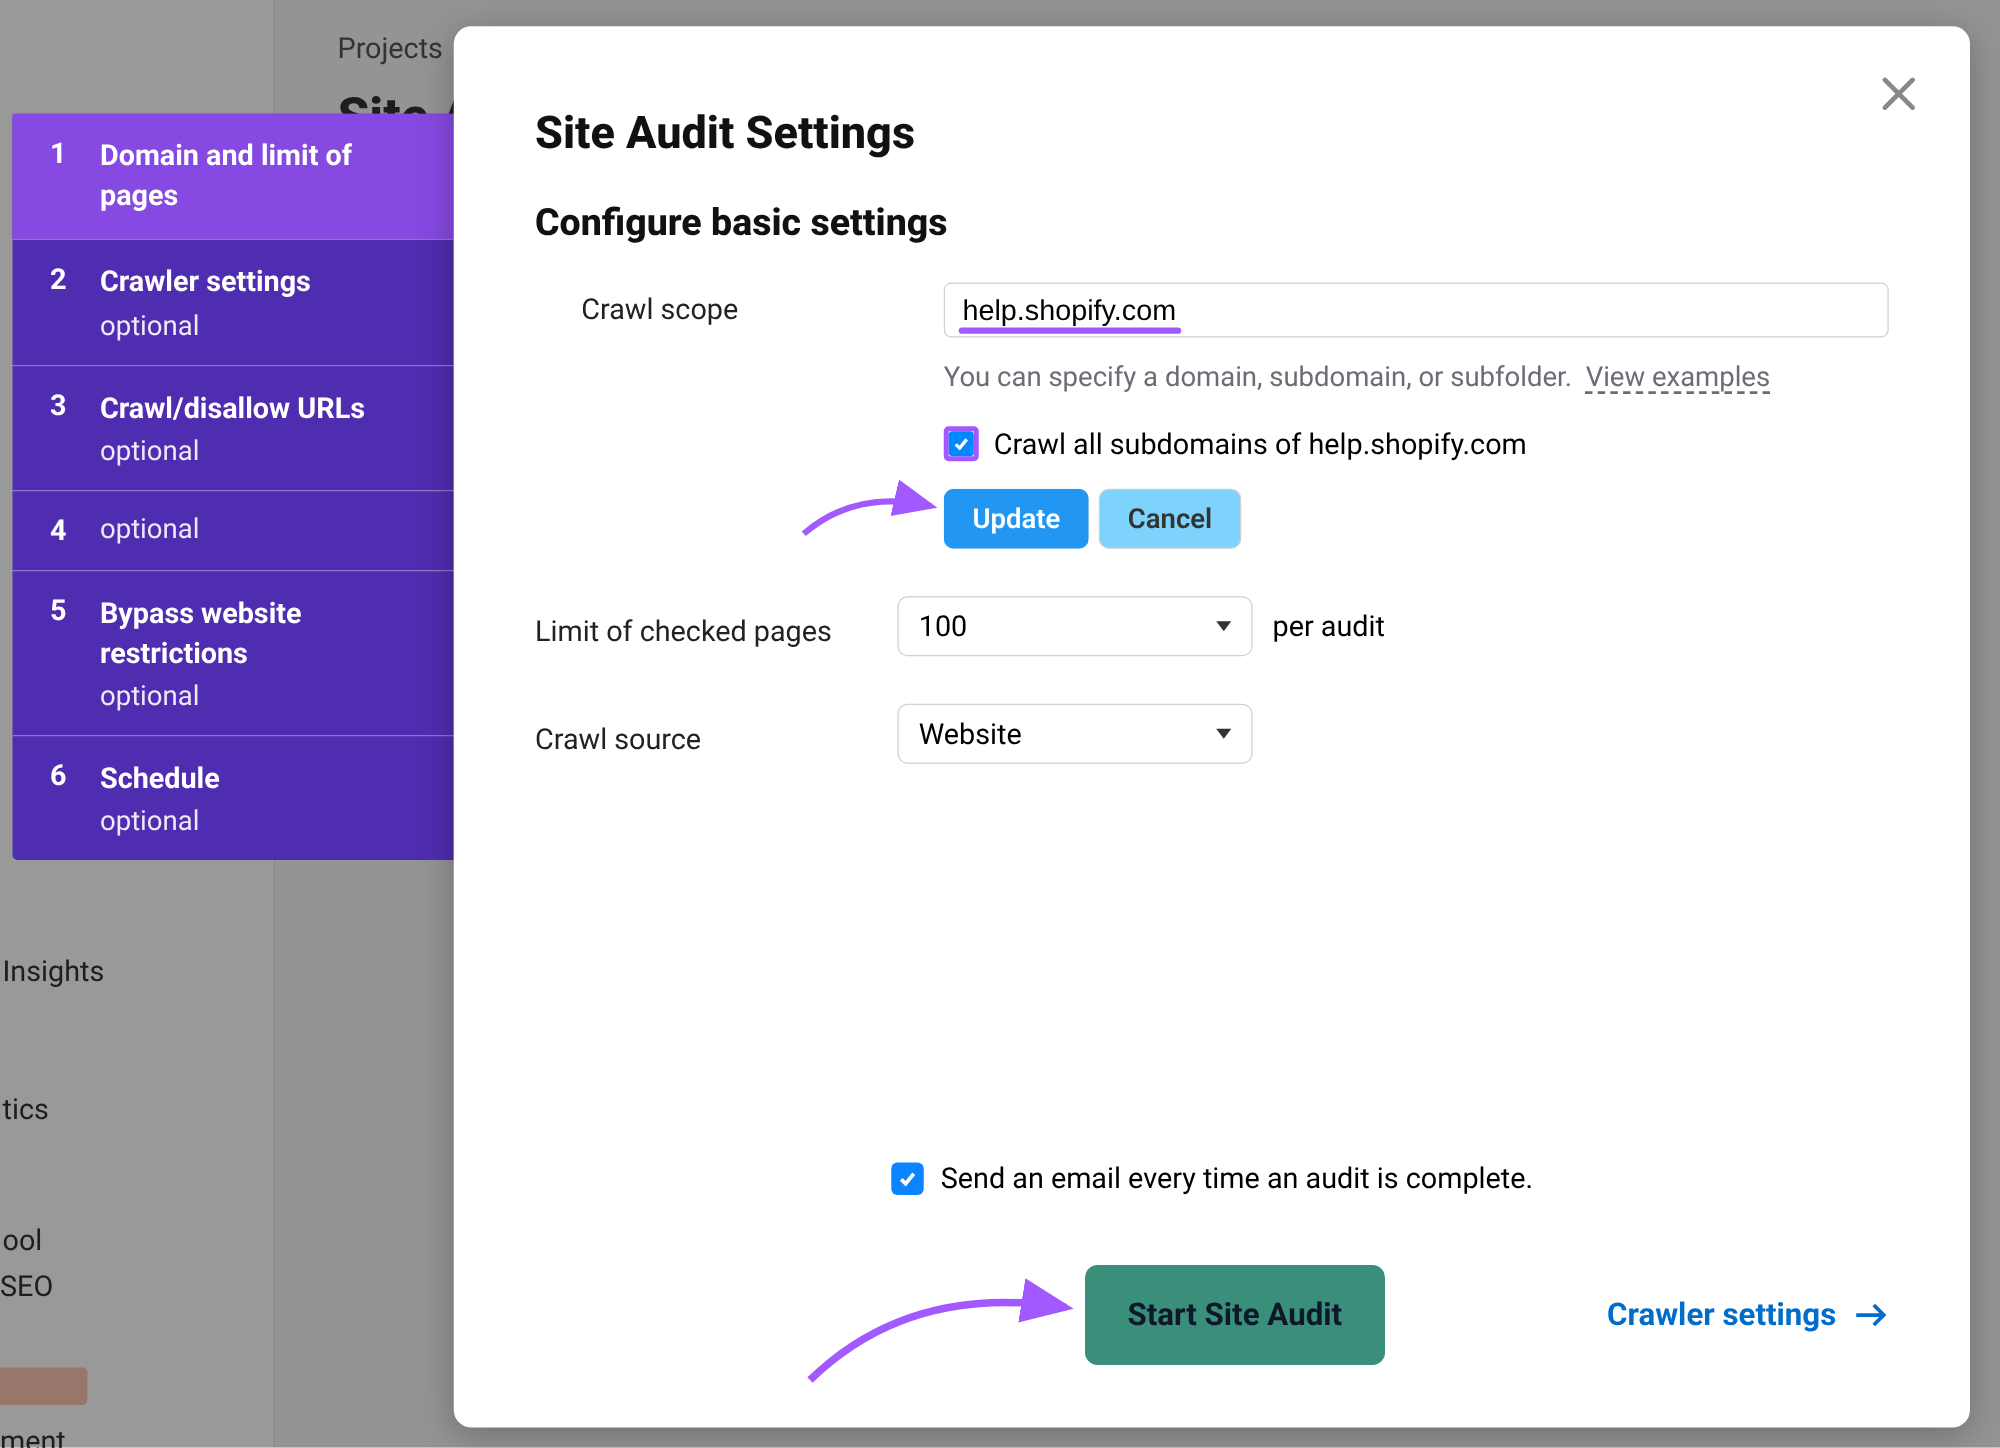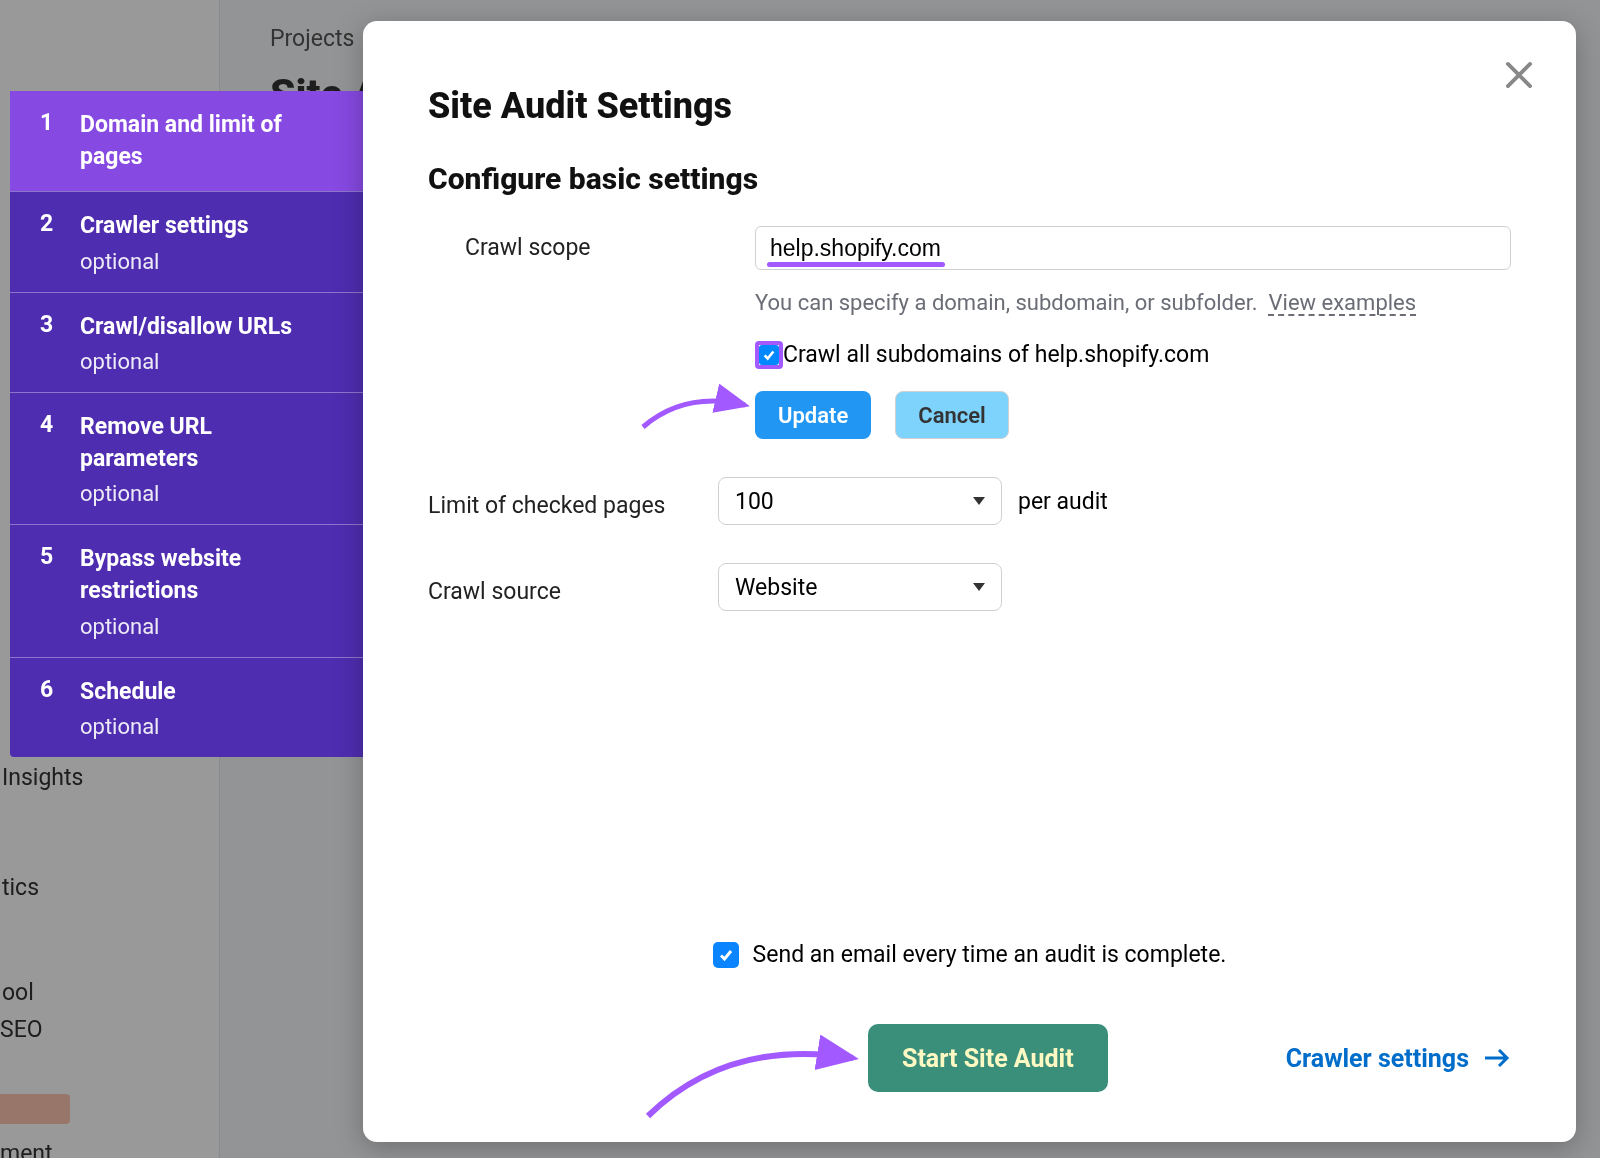--- a/index.html
+++ b/index.html
@@ -83,34 +83,34 @@
   }
   .underline-accent { position:relative; }
   .underline-accent::after {
     content:""; position:absolute; left:12px; bottom:3px; width: 178px; height:5px;
     background:#a259ff; border-radius:3px;
   }
 
   .hint { font-size: 22px; color:#6b6d76; margin-top: 16px; line-height:1.5; }
   .hint a { color:#6b6d76; text-decoration: underline dashed; text-underline-offset:4px; cursor:pointer; }
 
-  .cb-row { display:flex; margin-top: 22px; }
+  .cb-row { display:flex; align-items:center; gap:12px; margin-top: 22px; }
   .cb-box {
     width:28px; height:28px; border:4px solid #a259ff; border-radius:4px;
     display:flex; align-items:center; justify-content:center;
     background:#fff;
   }
   .cb-inner {
     width:20px; height:20px; border-radius:3px; background:#0089ff;
     display:flex; align-items:center; justify-content:center;
   }
   .cb-inner svg { width:14px; height:14px; fill:none; stroke:#fff; stroke-width:3; }
   .cb-label { font-size:23px; }
 
-  .btn-row { display:flex; gap:24px; margin-top:22px; align-items:center; position:relative; }
+  .btn-row { display:flex; gap:8px; margin-top:22px; align-items:center; position:relative; }
   .btn { height:48px; padding: 0 22px; border-radius:8px; font-size:22px; font-weight:600; display:flex; align-items:center; cursor:pointer; border:1px solid transparent; }
   .btn-primary { background:#2196f3; color:#fff; }
   .btn-secondary { background:#7dd3fc; color:#333; border-color:#cfd0d4; }
 
   .select {
     height:48px; border:1px solid #cfd0d4; border-radius:8px;
     padding: 0 44px 0 16px; font-size:23px; min-width: 284px;
     display:flex; align-items:center; position:relative; background:#fff;
   }
   .select::after {
@@ -128,22 +128,22 @@
   .footer-cb-row { display:flex; align-items:center; gap:14px; justify-content:center; margin-bottom: 56px; }
   .plain-cb {
     width:26px; height:26px; border-radius:5px; background:#0a84ff;
     display:flex; align-items:center; justify-content:center;
   }
   .plain-cb svg { width:16px; height:16px; fill:none; stroke:#fff; stroke-width:3; }
   .footer-label { font-size:23px; }
 
   .footer-actions { display:flex; align-items:center; justify-content:space-between; position:relative; }
   .start-btn {
-    height:68px; padding:0 34px; border-radius:10px;
-    background:#3a8f7b; color:#fef9c3; font-size:25px; font-weight:700;
+    height:80px; padding:0 34px; border-radius:10px;
+    background:#3a8f7b; color:#0f172a; font-size:25px; font-weight:700;
     display:flex; align-items:center; justify-content:center; cursor:pointer;
     margin-left: 440px;
   }
   .next-link {
     color:#006dca; font-size:25px; font-weight:700; display:flex; align-items:center; gap:14px; cursor:pointer;
   }
   .next-link svg { width:28px; height:22px; stroke:#006dca; stroke-width:3; fill:none; }
 
   
   .arrow-svg { position:absolute; overflow:visible; pointer-events:none; }
@@ -187,21 +187,20 @@
   <div class="wizard-step">
     <div class="wizard-num">3</div>
     <div class="wizard-body">
       <div class="wizard-label">Crawl/disallow URLs</div>
       <div class="wizard-opt">optional</div>
     </div>
   </div>
   <div class="wizard-step">
     <div class="wizard-num">4</div>
     <div class="wizard-body">
-      <div class="wizard-label">Remove URL parameters</div>
       <div class="wizard-opt">optional</div>
     </div>
   </div>
   <div class="wizard-step">
     <div class="wizard-num">5</div>
     <div class="wizard-body">
       <div class="wizard-label">Bypass website restrictions</div>
       <div class="wizard-opt">optional</div>
     </div>
   </div>

